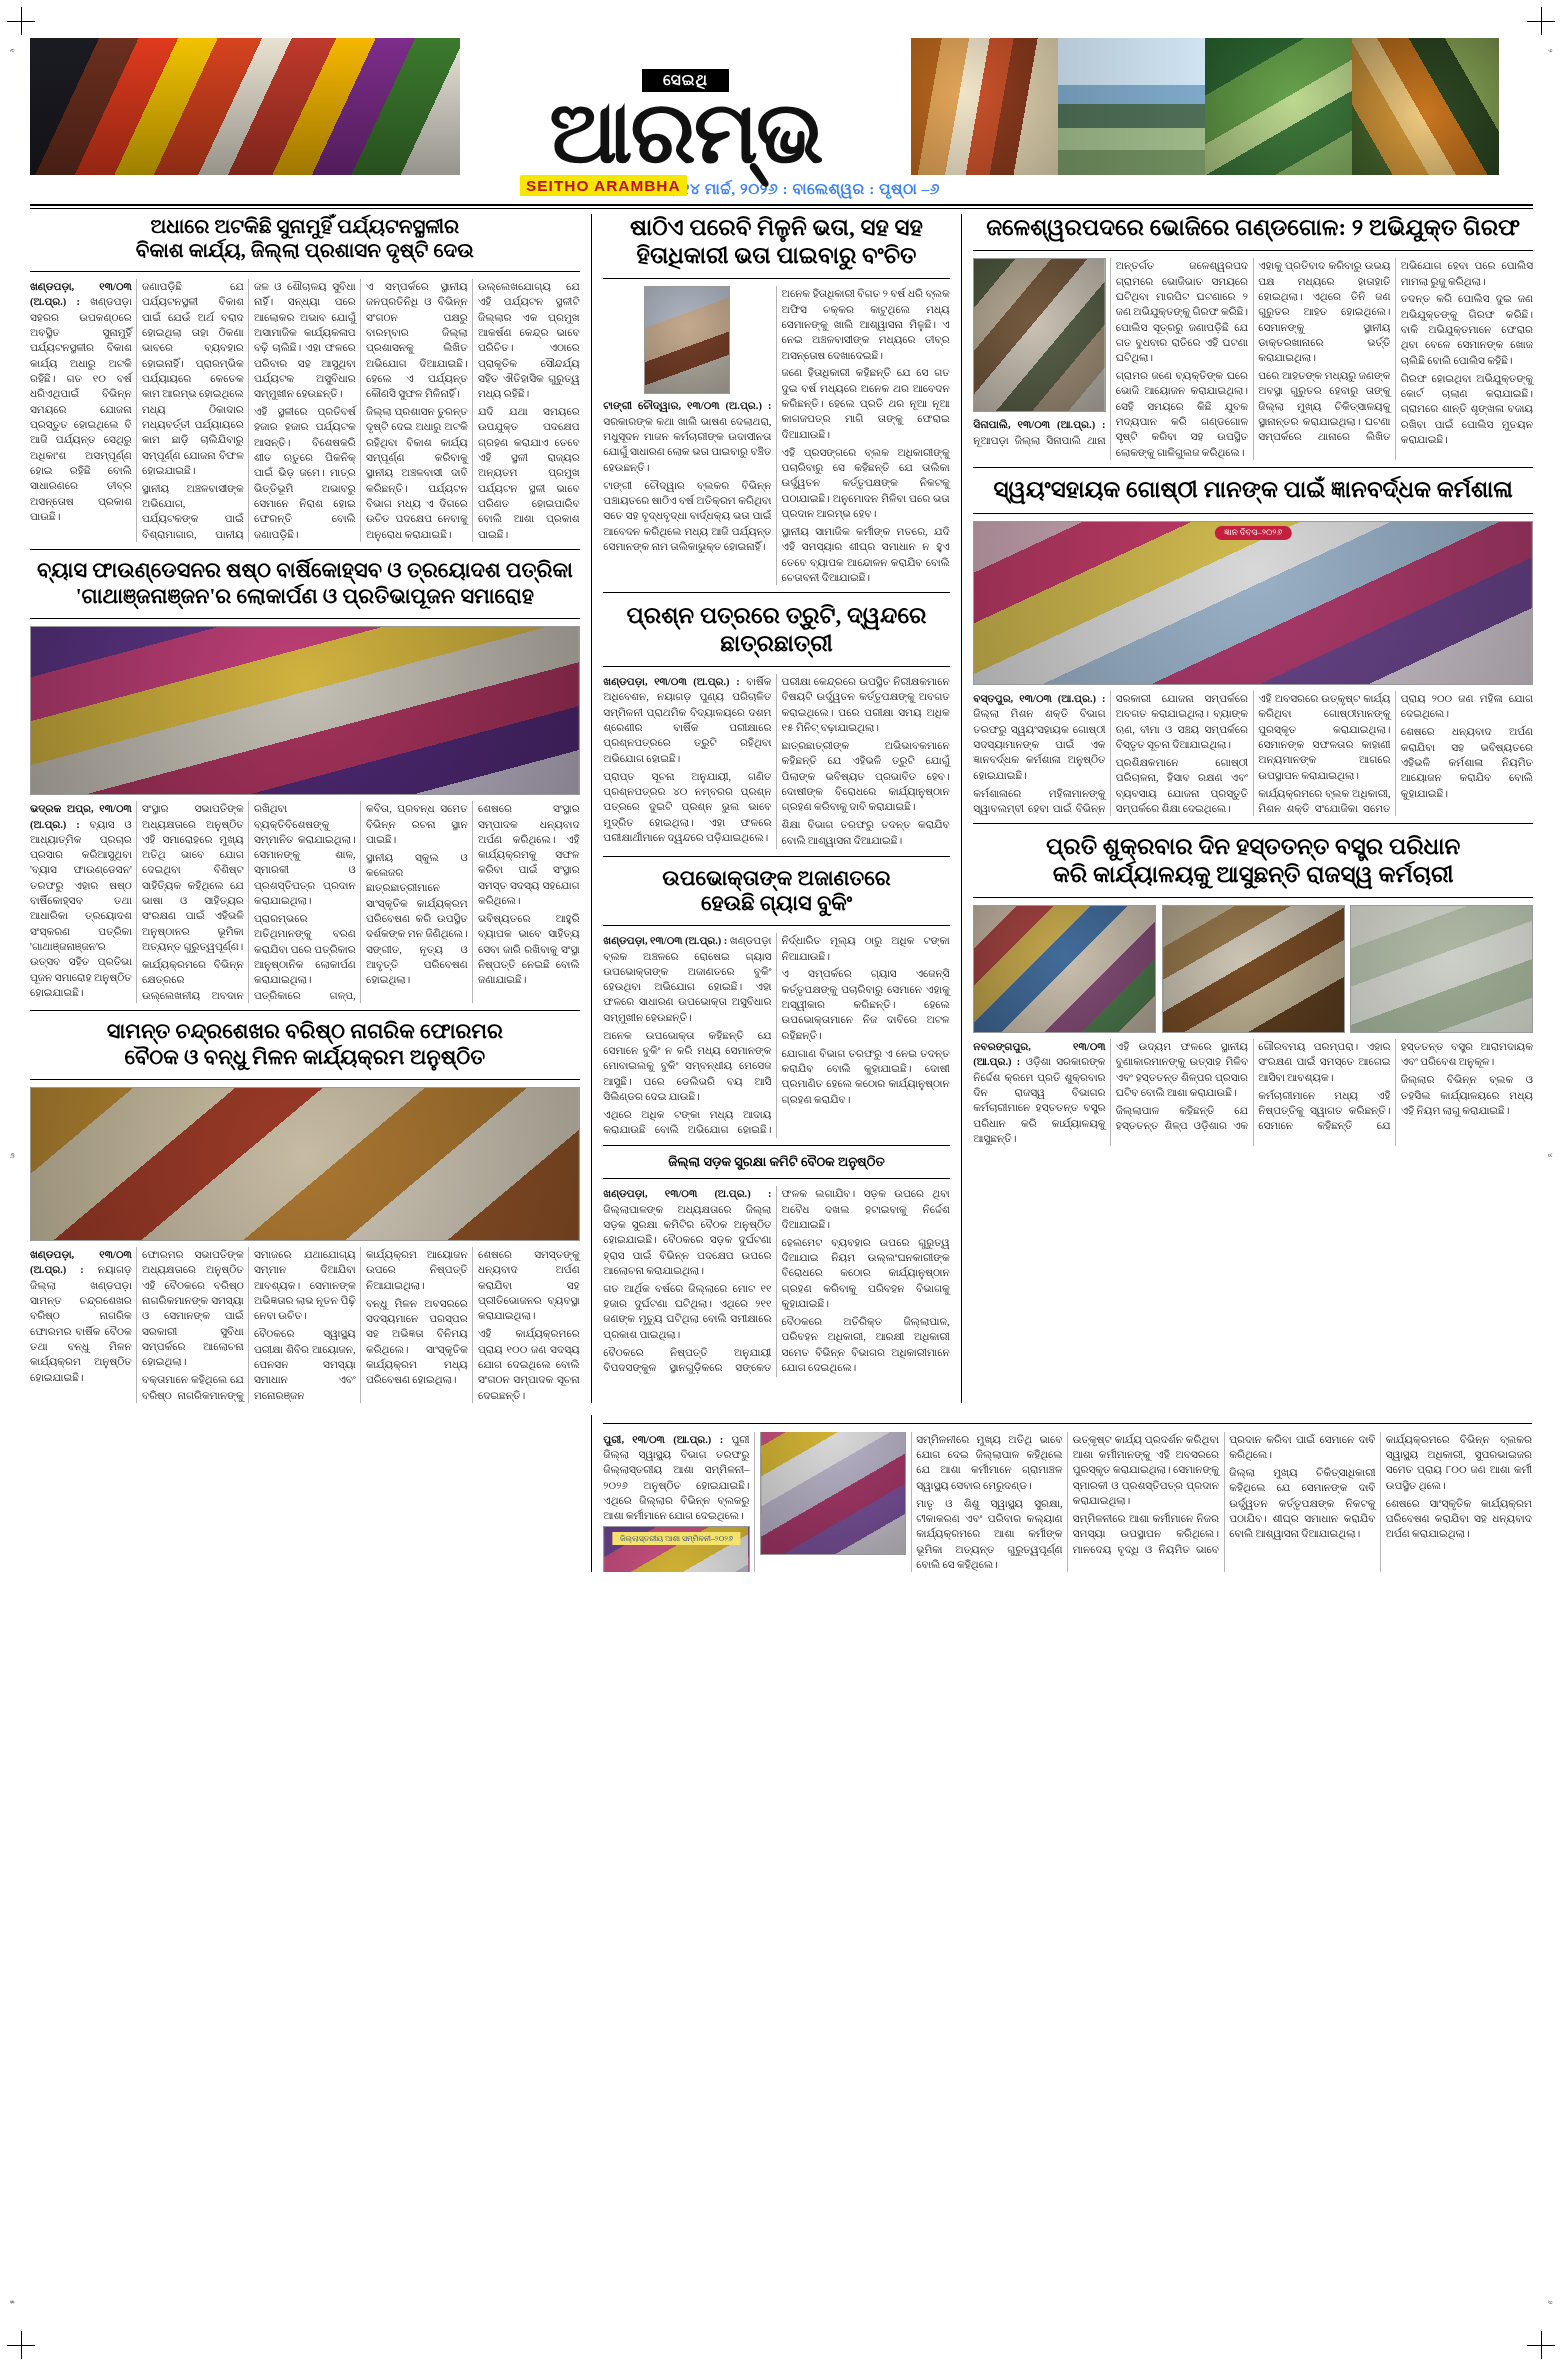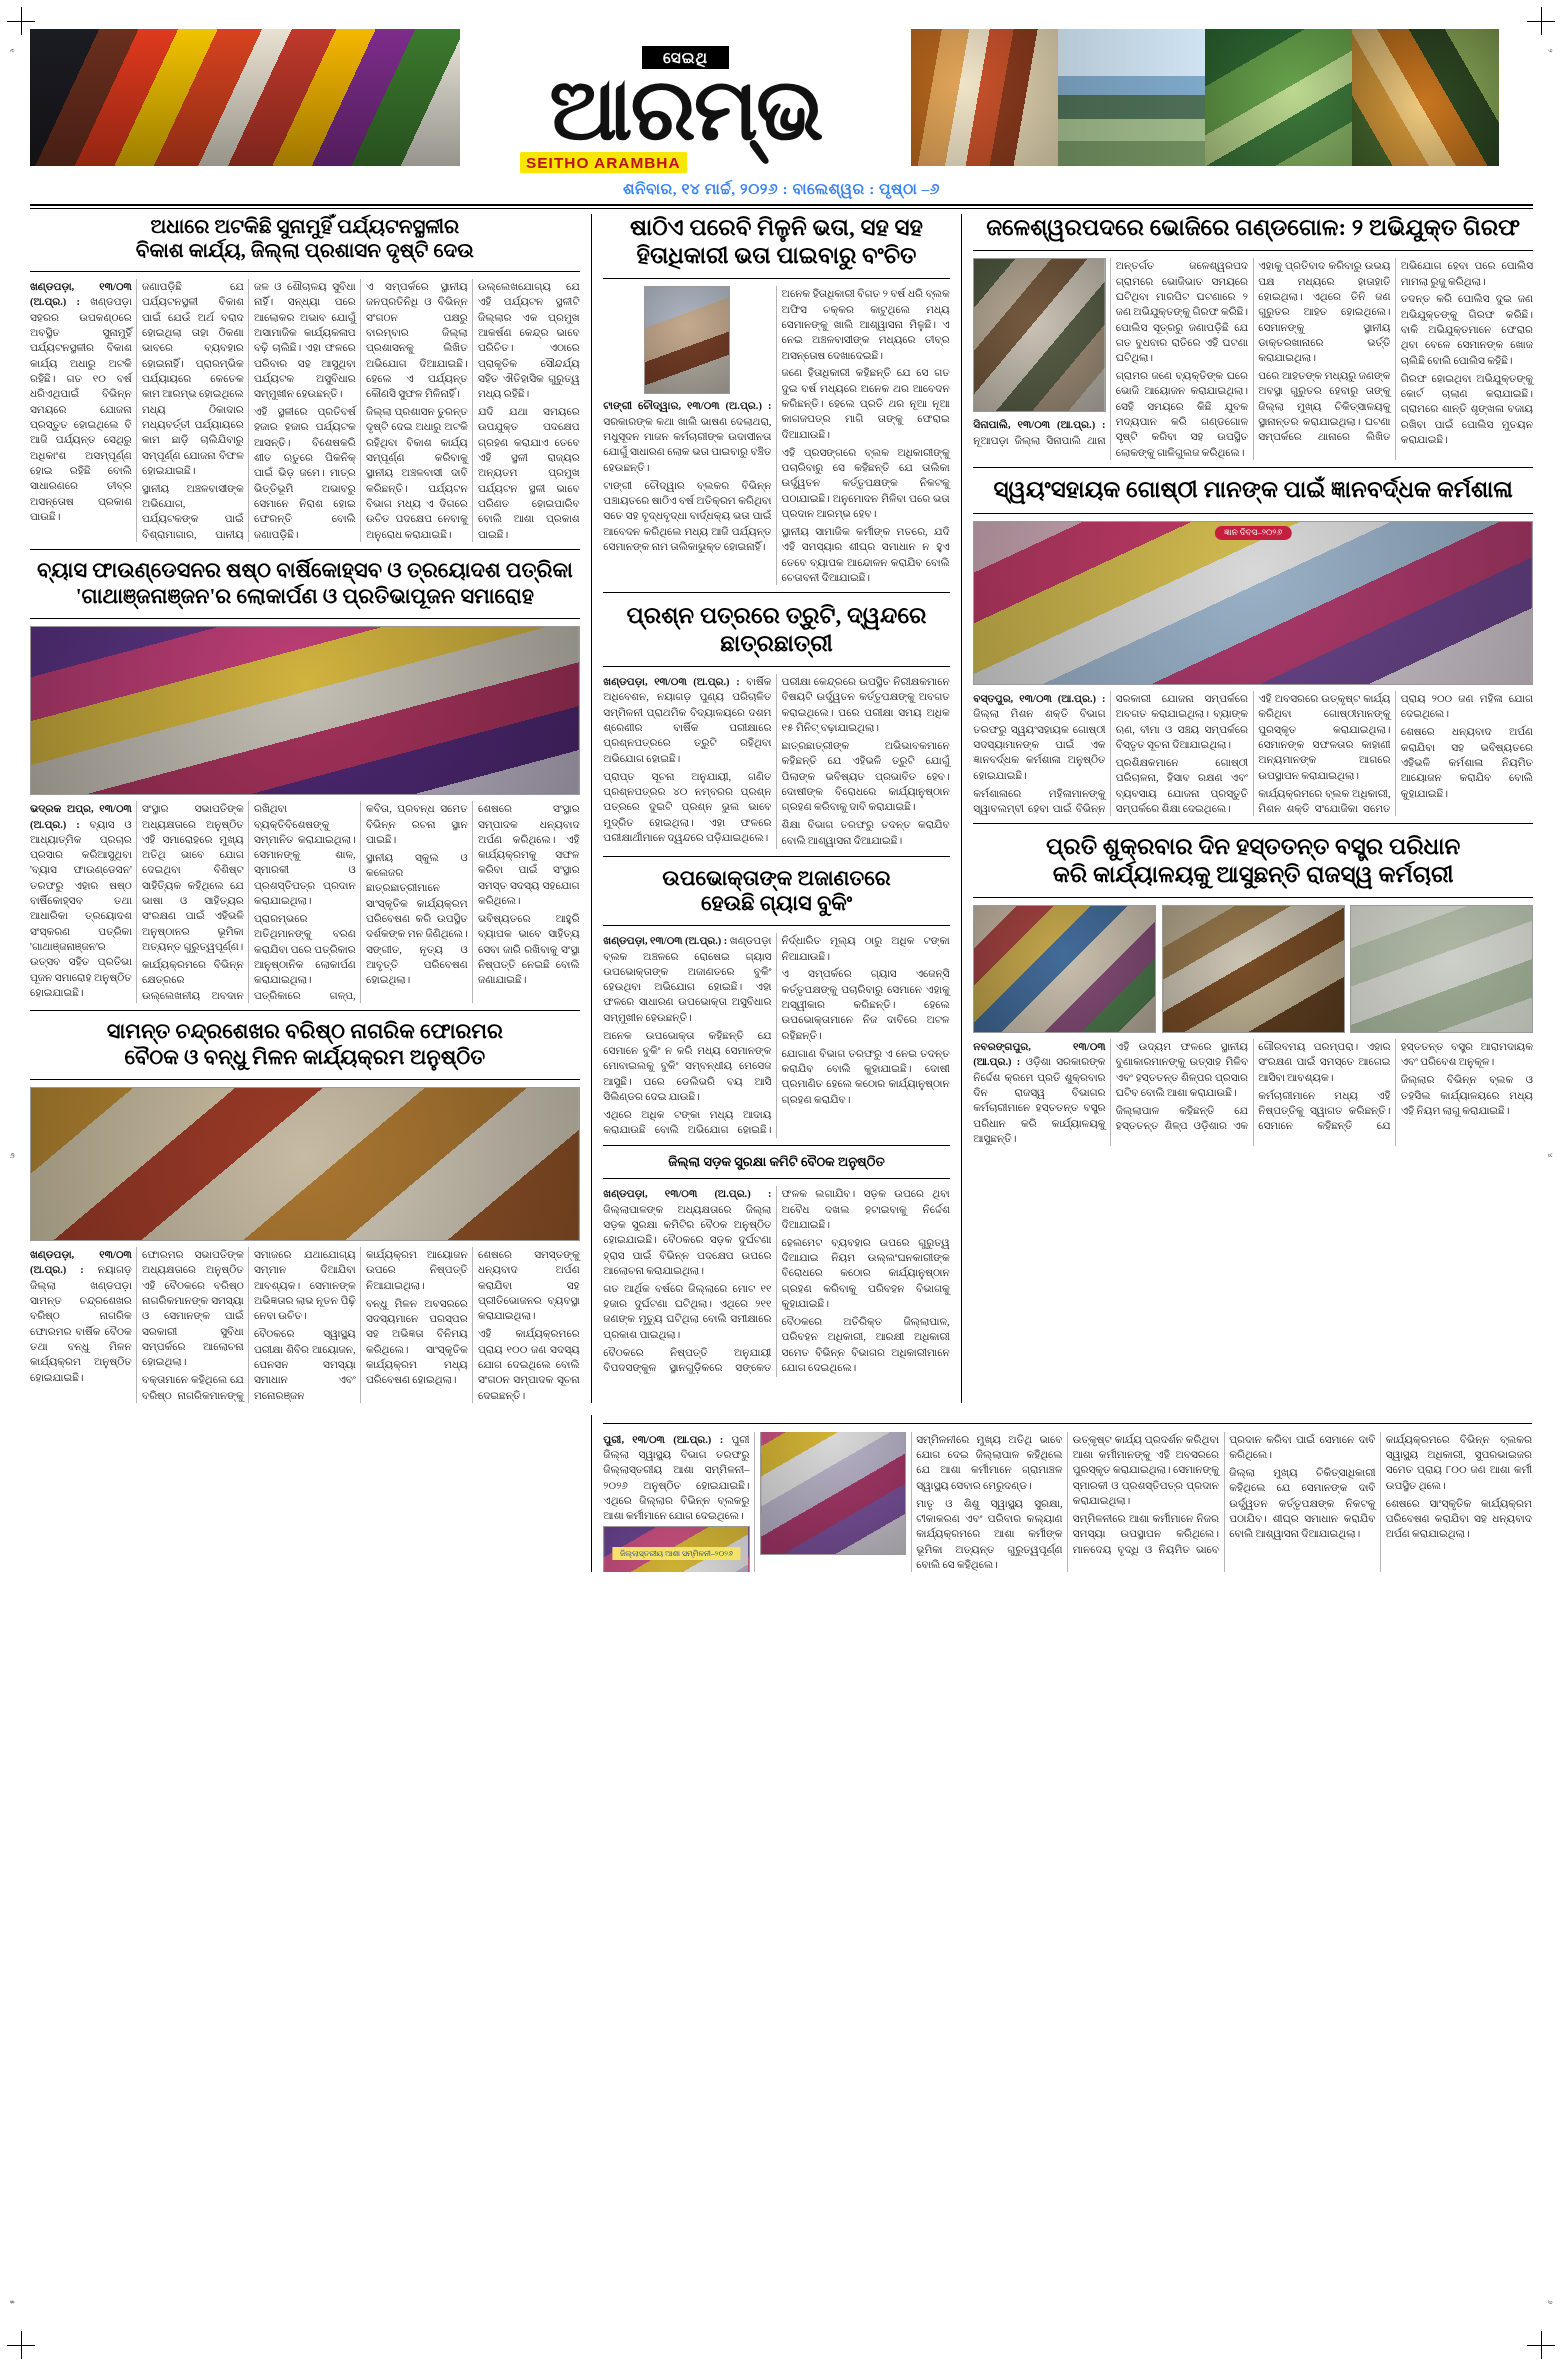--- a/index.html
+++ b/index.html
@@ -29,21 +29,21 @@
   .sm-1{left:8.2px;top:49px;}
   .sm-2{right:8.2px;top:49px;}
   .sm-3{left:8.2px;top:1153px;}
   .sm-4{right:8.2px;top:1153px;}
   .sm-5{left:8.2px;bottom:61px;}
   .sm-6{right:8.2px;bottom:61px;}
 
   .sheet{position:absolute;left:30px;top:20.5px;width:1503px;height:2325px;}
 
   
-  .masthead{display:flex;align-items:center;height:154px;}
+  .masthead{display:flex;align-items:flex-end;height:154px;}
   .mast-strip{height:137px;overflow:hidden;display:flex;}
   .mast-left{width:430px;}
   .mast-right{width:588px;}
   .ph{flex:1;background-size:cover;background-position:center;}
 
   .mast-center{width:451px;display:flex;flex-direction:column;align-items:center;
     justify-content:flex-start;padding-top:3.1px;position:relative;}
   .mast-kicker{background:#000;color:#fff;font-size:15.4px;letter-spacing:1px;
     padding:3.1px 20.5px 4.1px;line-height:1;font-family:"Liberation Serif",serif;font-weight:bold;}
   .mast-title{font-size:86px;line-height:.95;font-weight:bold;color:#111;
@@ -401,21 +401,21 @@
       </div>
 
       <div style="display:flex;margin-top:5.1px;">
         <div style="width:562px;padding-right:11.3px;border-right:1px solid #000;box-sizing:border-box;"></div>
 
         <div style="width:940px;padding-left:11.3px;box-sizing:border-box;">
           <div class="hr-top"></div>
           <div class="body-cols c6">
             <p class="bt"><span class="dateline">ପୁରୀ, ୧୩/୦୩ (ଆ.ପ୍ର.) :</span> <span>ପୁରୀ ଜିଲ୍ଲା ସ୍ୱାସ୍ଥ୍ୟ ବିଭାଗ ତରଫରୁ ଜିଲ୍ଲାସ୍ତରୀୟ ଆଶା ସମ୍ମିଳନୀ–୨୦୨୬ ଅନୁଷ୍ଠିତ ହୋଇଯାଇଛି। ଏଥିରେ ଜିଲ୍ଲାର ବିଭିନ୍ନ ବ୍ଲକରୁ ଆଶା କର୍ମୀମାନେ ଯୋଗ ଦେଇଥିଲେ।</span></p>
             <div class="photo p-asha" style="height:169px;width:100%;margin:0 0 5.1px;position:relative;">
-              <div style="position:absolute;left:50%;top:20px;transform:translateX(-50%);
+              <div style="position:absolute;left:50%;top:5px;transform:translateX(-50%);
                           background:#f4e26a;color:#1a3a8a;font-size:7.7px;padding:1.5px 7.2px;white-space:nowrap;">ଜିଲ୍ଲାସ୍ତରୀୟ ଆଶା ସମ୍ମିଳନୀ–୨୦୨୬</div>
             </div>
             <p class="bt">ସମ୍ମିଳନୀରେ ମୁଖ୍ୟ ଅତିଥି ଭାବେ ଯୋଗ ଦେଇ ଜିଲ୍ଲାପାଳ କହିଥିଲେ ଯେ ଆଶା କର୍ମୀମାନେ ଗ୍ରାମାଞ୍ଚଳ ସ୍ୱାସ୍ଥ୍ୟ ସେବାର ମେରୁଦଣ୍ଡ।</p>
             <p class="bt">ମାତୃ ଓ ଶିଶୁ ସ୍ୱାସ୍ଥ୍ୟ ସୁରକ୍ଷା, ଟୀକାକରଣ ଏବଂ ପରିବାର କଲ୍ୟାଣ କାର୍ଯ୍ୟକ୍ରମରେ ଆଶା କର୍ମୀଙ୍କ ଭୂମିକା ଅତ୍ୟନ୍ତ ଗୁରୁତ୍ୱପୂର୍ଣ୍ଣ ବୋଲି ସେ କହିଥିଲେ।</p>
             <p class="bt">ଉତ୍କୃଷ୍ଟ କାର୍ଯ୍ୟ ପ୍ରଦର୍ଶନ କରିଥିବା ଆଶା କର୍ମୀମାନଙ୍କୁ ଏହି ଅବସରରେ ପୁରସ୍କୃତ କରାଯାଇଥିଲା। ସେମାନଙ୍କୁ ସ୍ମାରକୀ ଓ ପ୍ରଶସ୍ତିପତ୍ର ପ୍ରଦାନ କରାଯାଇଥିଲା।</p>
             <p class="bt">ସମ୍ମିଳନୀରେ ଆଶା କର୍ମୀମାନେ ନିଜର ସମସ୍ୟା ଉପସ୍ଥାପନ କରିଥିଲେ। ମାନଦେୟ ବୃଦ୍ଧି ଓ ନିୟମିତ ଭାବେ ପ୍ରଦାନ କରିବା ପାଇଁ ସେମାନେ ଦାବି କରିଥିଲେ।</p>
             <p class="bt">ଜିଲ୍ଲା ମୁଖ୍ୟ ଚିକିତ୍ସାଧିକାରୀ କହିଥିଲେ ଯେ ସେମାନଙ୍କ ଦାବି ଉର୍ଦ୍ଧ୍ୱତନ କର୍ତ୍ତୃପକ୍ଷଙ୍କ ନିକଟକୁ ପଠାଯିବ। ଶୀଘ୍ର ସମାଧାନ କରାଯିବ ବୋଲି ଆଶ୍ୱାସନା ଦିଆଯାଇଥିଲା।</p>
             <p class="bt">କାର୍ଯ୍ୟକ୍ରମରେ ବିଭିନ୍ନ ବ୍ଲକର ସ୍ୱାସ୍ଥ୍ୟ ଅଧିକାରୀ, ସୁପରଭାଇଜର ସମେତ ପ୍ରାୟ ୮୦୦ ଜଣ ଆଶା କର୍ମୀ ଉପସ୍ଥିତ ଥିଲେ।</p>
             <p class="bt">ଶେଷରେ ସାଂସ୍କୃତିକ କାର୍ଯ୍ୟକ୍ରମ ପରିବେଷଣ କରାଯିବା ସହ ଧନ୍ୟବାଦ ଅର୍ପଣ କରାଯାଇଥିଲା।</p>
           </div>

